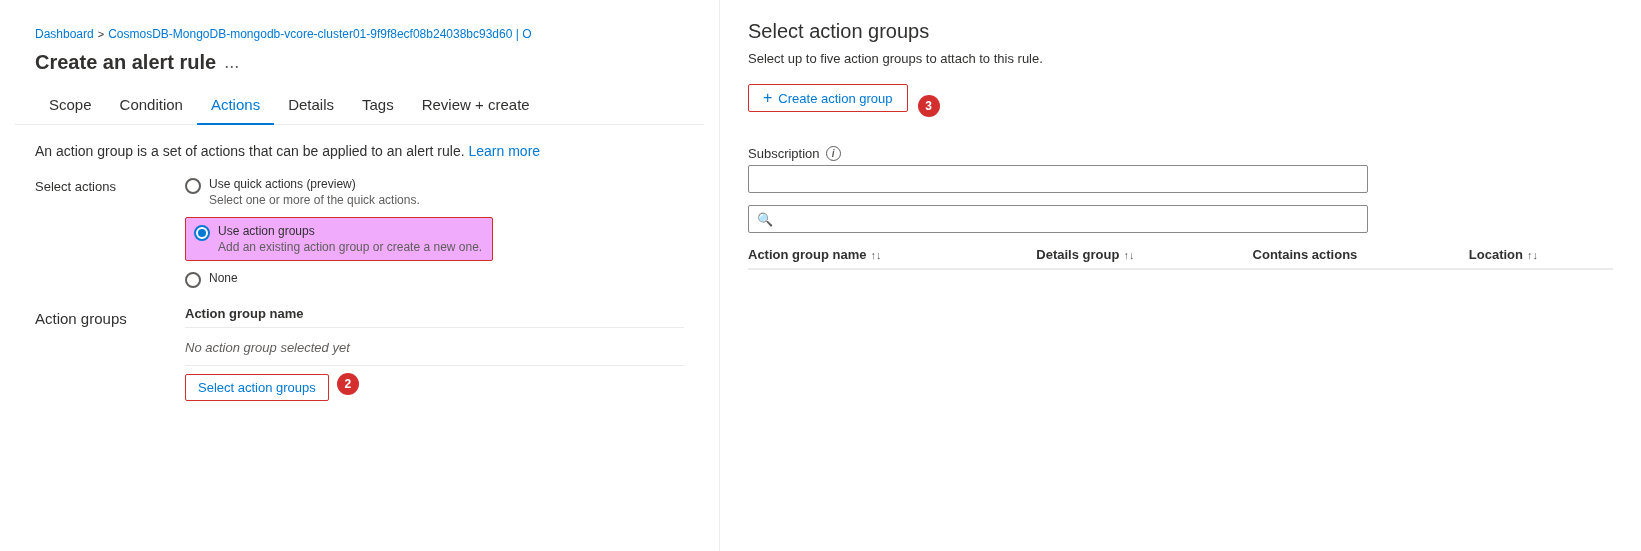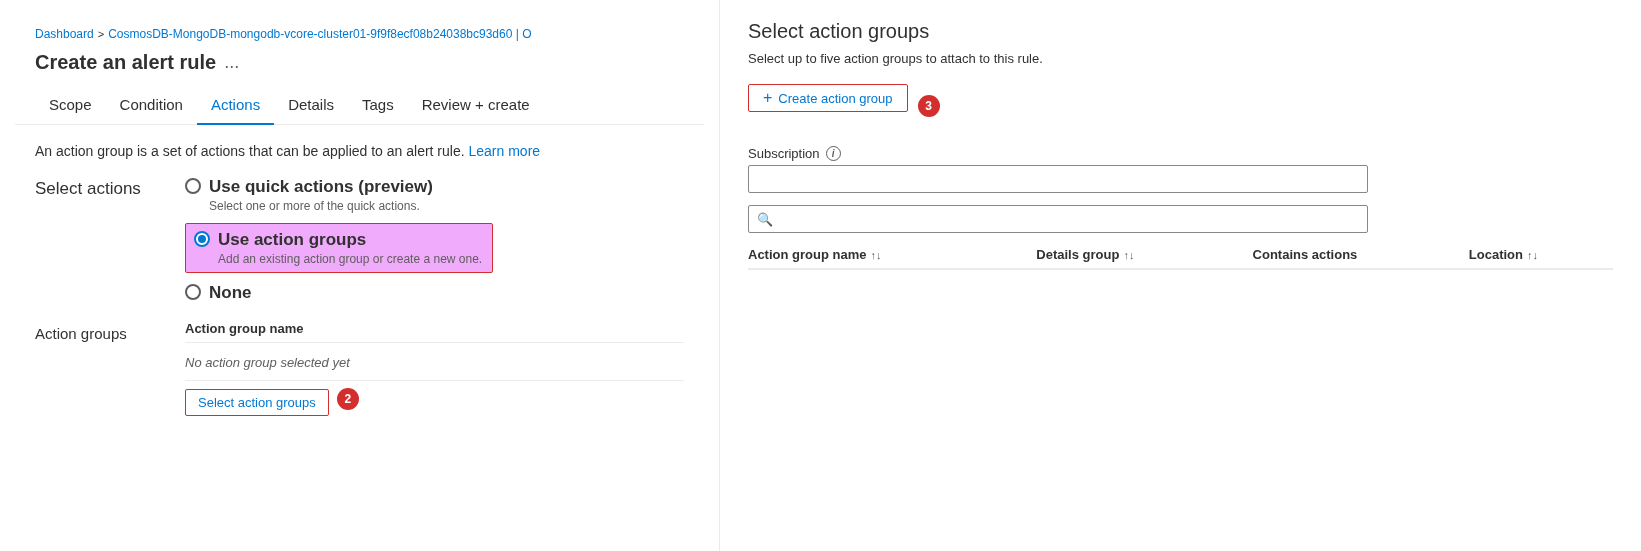--- a/index.html
+++ b/index.html
@@ -63,21 +63,21 @@
       border-bottom: 2px solid #0078d4;
       font-weight: 400;
     }
 
     .panel-body { padding: 18px 20px; flex: 1; }
 
     .info-text { font-size: 14px; color: #323130; margin-bottom: 18px; }
     .info-text a { color: #0078d4; text-decoration: none; }
 
     .section-label {
-      font-size: 17px;
+      font-size: 13px;
       color: #323130;
       font-weight: 400;
       margin-bottom: 4px;
       padding-top: 4px;
     }
 
     .select-actions-area {
       display: flex;
       gap: 20px;
       margin-bottom: 18px;
@@ -93,21 +93,21 @@
     .radio-circle.selected { border-color: #0078d4; }
     .radio-circle.selected::after {
       content: ''; width: 8px; height: 8px; border-radius: 50%; background: #0078d4;
     }
     .radio-group-box {
       border: 1px solid #d32f2f;
       border-radius: 2px;
       padding: 6px 10px 6px 8px;
       background: #f0abfc;
     }
-    .radio-label { font-size: 17px; font-weight: 700; }
+    .radio-label { font-size: 12px; font-weight: 400; }
     .radio-sublabel { font-size: 12px; color: #605e5c; margin-top: 2px; }
     .radio-option-simple { display: flex; align-items: flex-start; gap: 8px; }
 
     .action-groups-section {
       display: flex;
       gap: 20px;
       margin-top: 6px;
     }
     .ag-label { min-width: 130px; padding-top: 4px; font-size: 15px; }
     .ag-content { flex: 1; }

